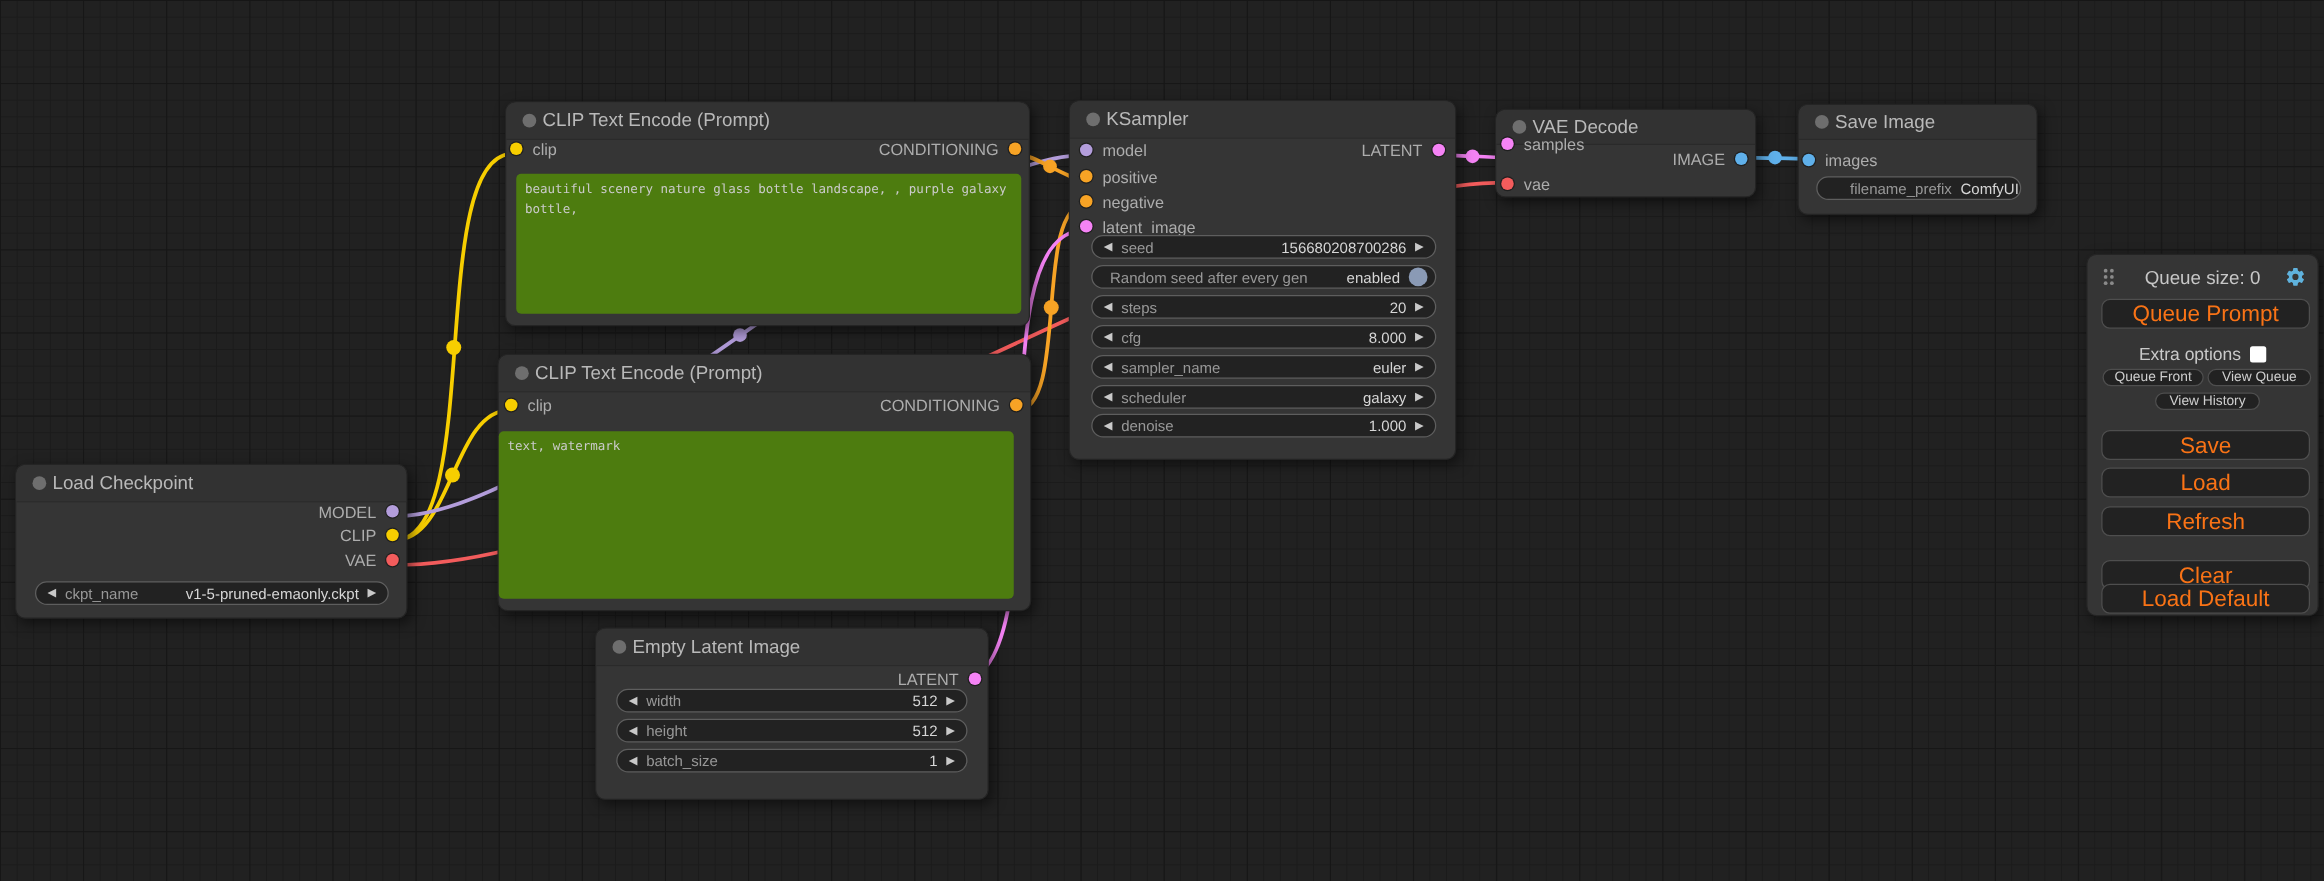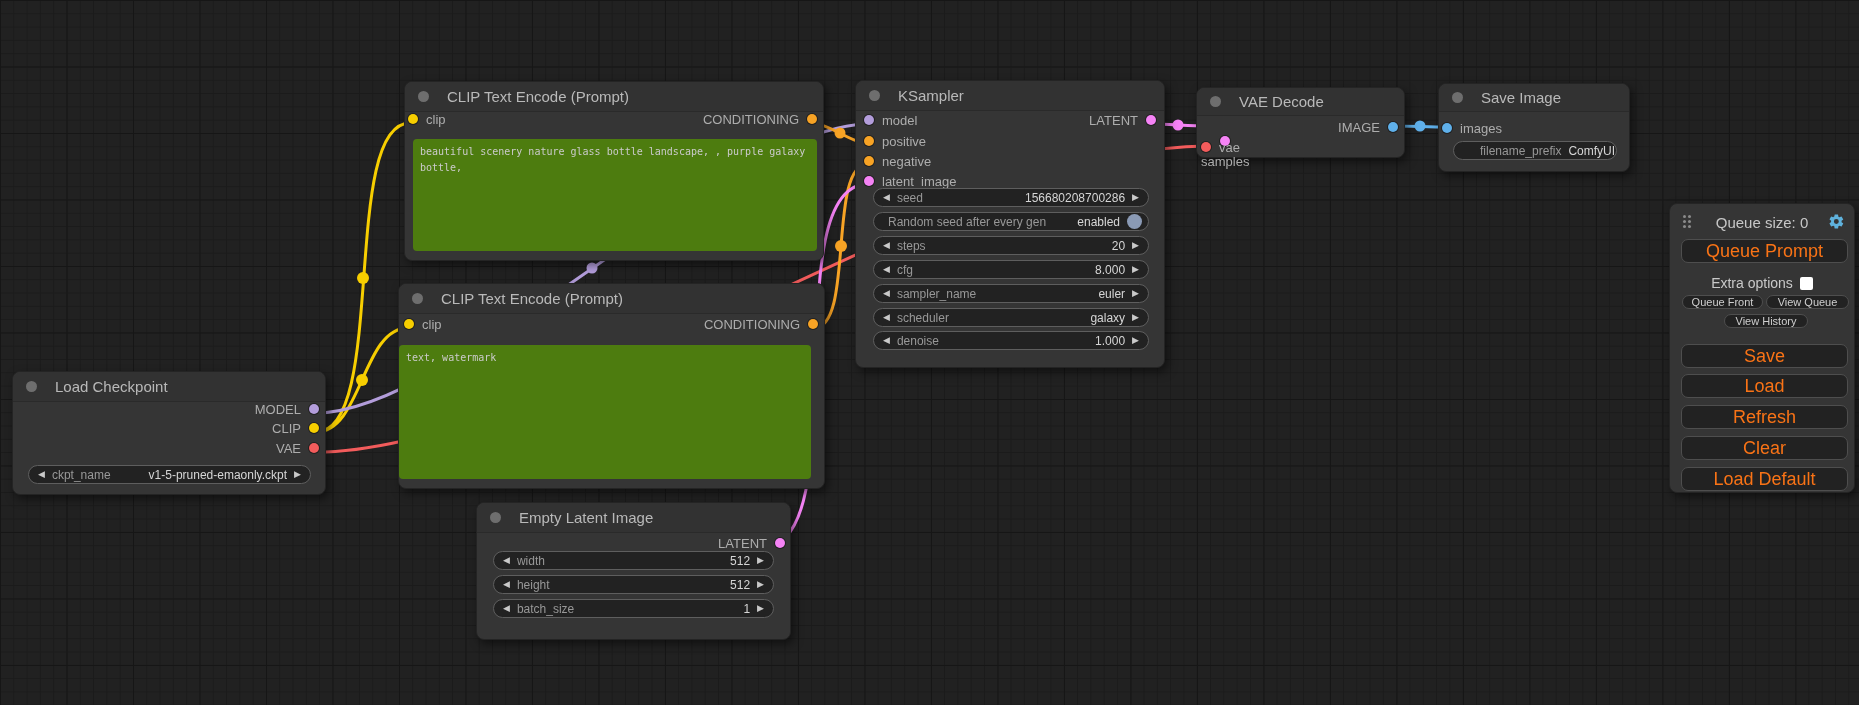--- a/index.html
+++ b/index.html
@@ -17,21 +17,21 @@
   }
   svg.wires { position:absolute; left:0; top:0; z-index:1; }
   svg.wires path { fill:none; stroke-width:3; stroke-linecap:round; }
 
   .node {
     position:absolute; z-index:2;
     background:#353535; border:1px solid #242424; border-radius:8px;
     box-shadow:3px 4px 10px rgba(0,0,0,.5);
   }
   .node-title {
-    height:30px; display:flex; align-items:center; gap:18px; padding:0 13px;
+    height:30px; display:flex; align-items:center; gap:5px; padding:0 13px;
     background:#323232; border-bottom:1px solid #2a2a2a; border-radius:8px 8px 0 0;
     color:#b9b9b9; font-size:15px; white-space:nowrap;
   }
   .title-dot { width:11px; height:11px; border-radius:50%; flex:0 0 auto; }
   .slot { position:absolute; height:14px; display:flex; align-items:center; gap:8px;
           font-size:13px; color:#adadad; white-space:nowrap; }
   .port { width:10px; height:10px; border-radius:50%; box-shadow:0 0 0 1px rgba(0,0,0,.4); flex:0 0 auto; }
   .prompt-box {
     position:absolute; background:#4d7c0f; border-radius:4px; padding:5px 7px;
     color:#cbcbcb; font-family:"DejaVu Sans Mono", monospace; font-size:10px; line-height:1.55;
@@ -246,21 +246,21 @@
       <span class="val">1.000</span>
       <span class="arr">▶</span>
     </div>
   </div>
 
   <div class="node" style="left:1196px; top:87px; width:209px; height:71px;">
     <div class="node-title" style="height:28px;">
       <span class="title-dot" style="background: rgb(110, 110, 110);"></span>
       <span>VAE Decode</span>
     </div>
-    <div class="slot" style="left:4px; top:48px;flex-direction:column;">
+    <div class="slot" style="left:4px; top:20px;">
       <span class="port" style="background: rgb(245, 131, 245);"></span>
       <span>samples</span>
     </div>
     <div class="slot" style="left:4px; top:52px;">
       <span class="port" style="background: rgb(243, 92, 92);"></span>
       <span>vae</span>
     </div>
     <div class="slot" style="right:6px; top:32px;">
       <span>IMAGE</span>
       <span class="port" style="background: rgb(95, 176, 234);"></span>
@@ -308,21 +308,21 @@
     </div>
     <div class="btn big" style="top:140px;">
       <span>Save</span>
     </div>
     <div class="btn big" style="top:170px;">
       <span>Load</span>
     </div>
     <div class="btn big" style="top:201px;">
       <span>Refresh</span>
     </div>
-    <div class="btn big" style="top:232px;">
+    <div class="btn big" style="top:244px;">
       <span>Clear</span>
     </div>
     <div class="btn big" style="top:263px;">
       <span>Load Default</span>
     </div>
   </div>
 
 </div>
 
 </body></html>

